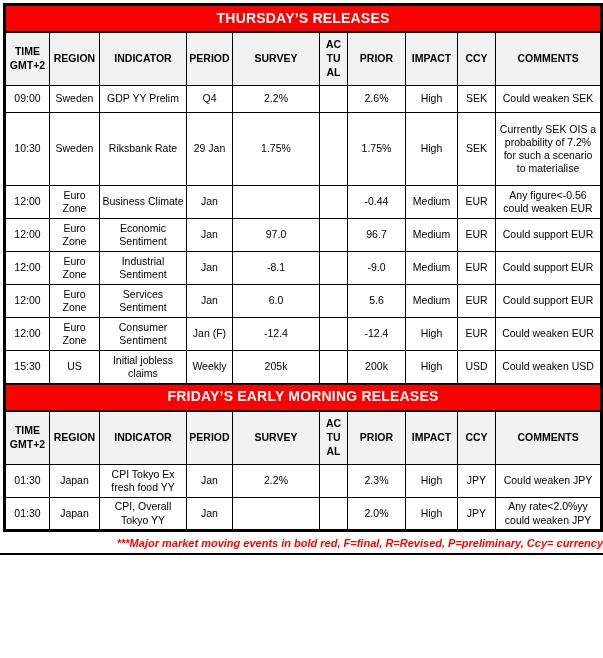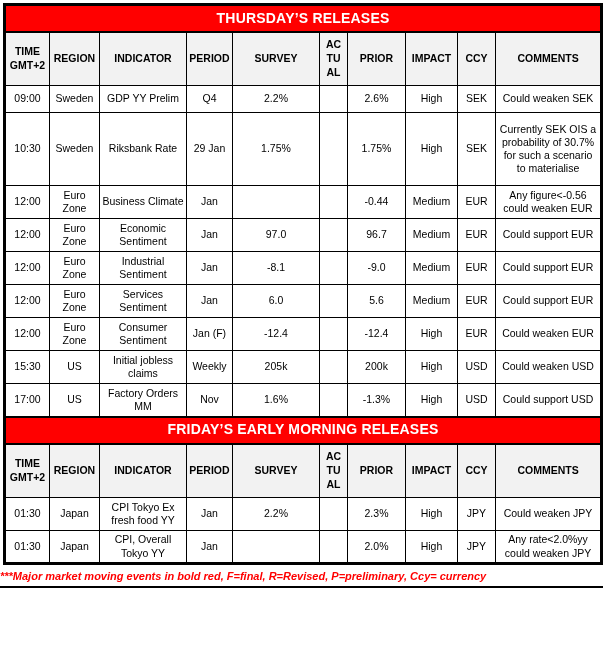--- a/index.html
+++ b/index.html
@@ -47,21 +47,21 @@
   td.c-comments { padding: 1px 3px; }
   tr.h27 { height: 27px; }
   tr.h33 { height: 33px; }
   tr.h54 { height: 54px; }
   tr.h73 { height: 73px; }
   .footnote {
     color: #FF0000;
     font-weight: bold;
     font-style: italic;
     font-size: 11px;
-    text-align: left;
+    text-align: right;
     padding: 5px 0 4px 0;
   }
   .bottom-rule { border-top: 2px solid #000000; height: 0; }
 </style>
 </head>
 <body>
 
 <div class="sheet">
   <table class="releases">
     <colgroup>
@@ -110,21 +110,21 @@
       <tr class="h73">
         <td class="c-time">10:30</td>
         <td class="c-region">Sweden</td>
         <td class="c-indicator">Riksbank Rate</td>
         <td class="c-period">29 Jan</td>
         <td class="c-survey">1.75%</td>
         <td class="c-actual"></td>
         <td class="c-prior">1.75%</td>
         <td class="c-impact">High</td>
         <td class="c-ccy">SEK</td>
-        <td class="c-comments">Currently SEK OIS a probability of 30.7% for such a scenario to materialise</td>
+        <td class="c-comments">Currently SEK OIS a probability of 7.2% for such a scenario to materialise</td>
       </tr>
 
       <tr class="h33">
         <td class="c-time">12:00</td>
         <td class="c-region">Euro Zone</td>
         <td class="c-indicator">Business Climate</td>
         <td class="c-period">Jan</td>
         <td class="c-survey"></td>
         <td class="c-actual"></td>
         <td class="c-prior">-0.44</td>
@@ -191,32 +191,20 @@
         <td class="c-indicator">Initial jobless claims</td>
         <td class="c-period">Weekly</td>
         <td class="c-survey">205k</td>
         <td class="c-actual"></td>
         <td class="c-prior">200k</td>
         <td class="c-impact">High</td>
         <td class="c-ccy">USD</td>
         <td class="c-comments">Could weaken USD</td>
       </tr>
 
-      <tr class="h33">
-        <td class="c-time">17:00</td>
-        <td class="c-region">US</td>
-        <td class="c-indicator">Factory Orders MM</td>
-        <td class="c-period">Nov</td>
-        <td class="c-survey">1.6%</td>
-        <td class="c-actual"></td>
-        <td class="c-prior">-1.3%</td>
-        <td class="c-impact">High</td>
-        <td class="c-ccy">USD</td>
-        <td class="c-comments">Could support USD</td>
-      </tr>
     </tbody>
 
     <tbody>
       <tr class="banner h27">
         <td colspan="10">FRIDAY’S EARLY MORNING RELEASES</td>
       </tr>
       <tr class="h54">
         <th>TIME GMT+2</th>
         <th>REGION</th>
         <th>INDICATOR</th>

